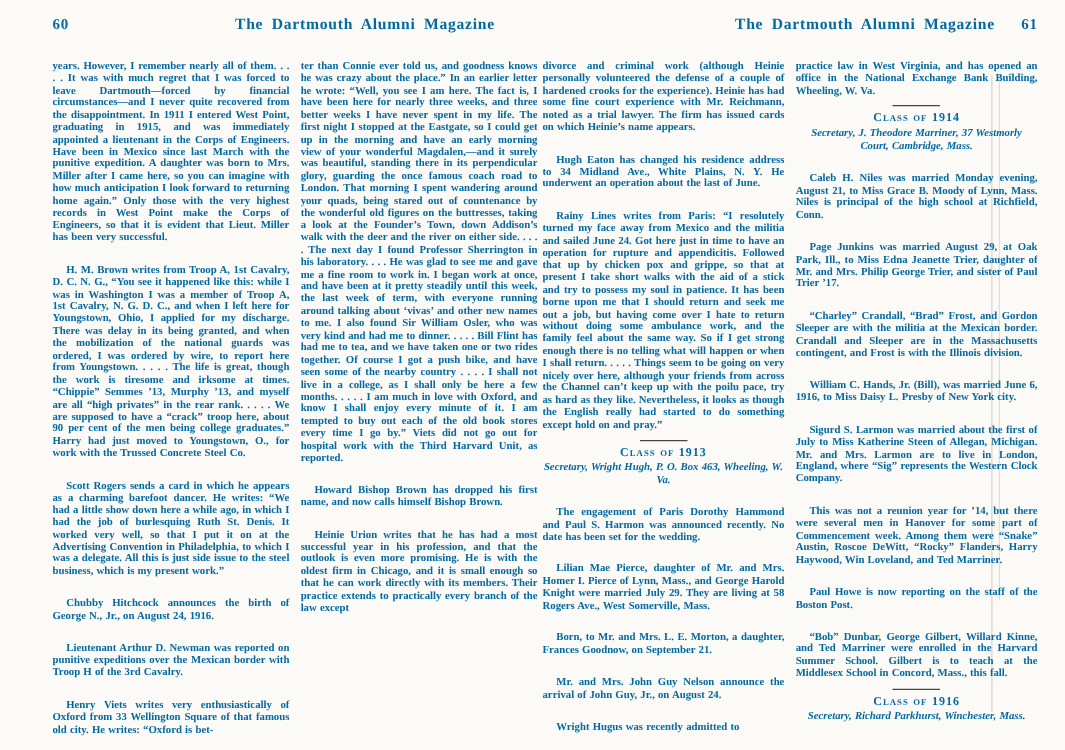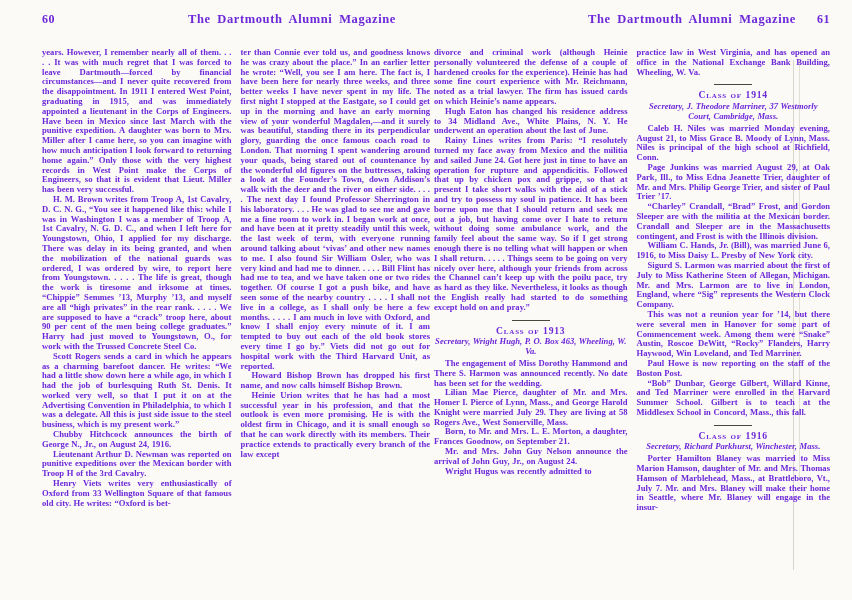--- a/index.html
+++ b/index.html
@@ -9,21 +9,21 @@
     height: 600px;
     overflow: hidden;
     background: #fbfaf6;
     font-family: "Liberation Serif", "DejaVu Serif", serif;
   }
   .scan {
     position: relative;
     width: 808px;
     height: 600px;
     background: #fbfaf6;
-    color: #6d28d9;
+    color: #0369a1;
   }
   
   .edge-line {
     position: absolute;
     top: 60px;
     bottom: 30px;
     width: 1px;
     background: #d8d5cc;
   }
   .edge-line.e1 { right: 14px; }
@@ -71,21 +71,21 @@
     line-height: 9.8px;
     text-align: justify;
     text-justify: inter-word;
     hyphens: none;
   }
   .col p {
     margin: 0;
     word-spacing: 0.4px;
     font-weight: bold;
   }
-  .col p.body { text-indent: 11px; }
+  .col p.body { text-indent: 11px; margin-top: 16px; }
   .col p.body-flush { text-indent: 0; }
   .col p.heading {
     text-align: center;
     text-indent: 0;
     font-variant: small-caps;
     letter-spacing: 0.8px;
     font-size: 9.6px;
     margin: 4px 0 2px 0;
   }
   .col p.byline {
@@ -138,21 +138,21 @@
       <span class="num right">61</span>
     </div>
     <div class="cols">
       <div class="col">
           <p class="body-flush">divorce and criminal work (although Heinie personally volunteered the defense of a couple of hardened crooks for the experience). Heinie has had some fine court experience with Mr. Reichmann, noted as a trial lawyer. The firm has issued cards on which Heinie’s name appears.</p>
           <p class="body">Hugh Eaton has changed his residence address to 34 Midland Ave., White Plains, N. Y.  He underwent an operation about the last of June.</p>
           <p class="body">Rainy Lines writes from Paris: “I resolutely turned my face away from Mexico and the militia and sailed June 24.  Got here just in time to have an operation for rupture and appendicitis.  Followed that up by chicken pox and grippe, so that at present I take short walks with the aid of a stick and try to possess my soul in patience.  It has been borne upon me that I should return and seek me out a job, but having come over I hate to return without doing some ambulance work, and the family feel about the same way.  So if I get strong enough there is no telling what will happen or when I shall return. . . . .  Things seem to be going on very nicely over here, although your friends from across the Channel can’t keep up with the poilu pace, try as hard as they like. Nevertheless, it looks as though the English really had started to do something except hold on and pray.”</p>
           <div class="rule"></div>
           <p class="heading">Class of 1913</p>
           <p class="byline">Secretary, Wright Hugh, P. O. Box 463, Wheeling, W. Va.</p>
-          <p class="body">The engagement of Miss Dorothy Hammond and There S. Harmon was announced recently.  No date has been set for the wedding.</p>
+          <p class="body">The engagement of Paris Dorothy Hammond and Paul S. Harmon was announced recently.  No date has been set for the wedding.</p>
           <p class="body">Lilian Mae Pierce, daughter of Mr. and Mrs. Homer I. Pierce of Lynn, Mass., and George Harold Knight were married July 29. They are living at 58 Rogers Ave., West Somerville, Mass.</p>
           <p class="body">Born, to Mr. and Mrs. L. E. Morton, a daughter, Frances Goodnow, on September 21.</p>
           <p class="body">Mr. and Mrs. John Guy Nelson announce the arrival of John Guy, Jr., on August 24.</p>
           <p class="body">Wright Hugus was recently admitted to</p>
         </div>
       <div class="col">
           <p class="body-flush">practice law in West Virginia, and has opened an office in the National Exchange Bank Building, Wheeling, W. Va.</p>
           <div class="rule"></div>
           <p class="heading">Class of 1914</p>
           <p class="byline">Secretary, J. Theodore Marriner, 37 Westmorly Court, Cambridge, Mass.</p>

